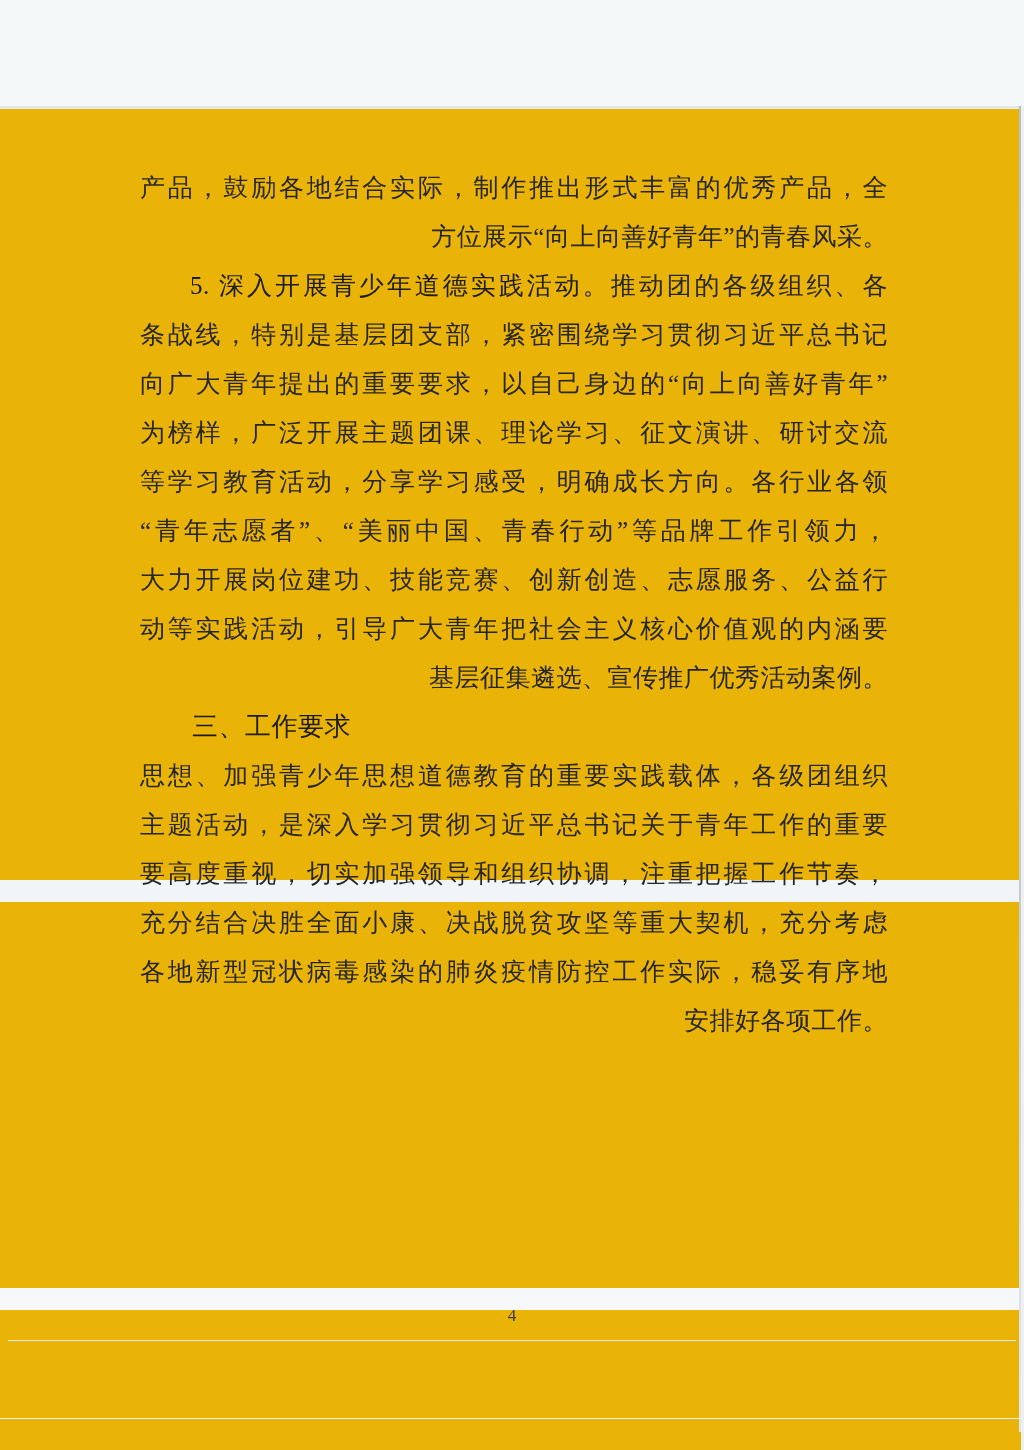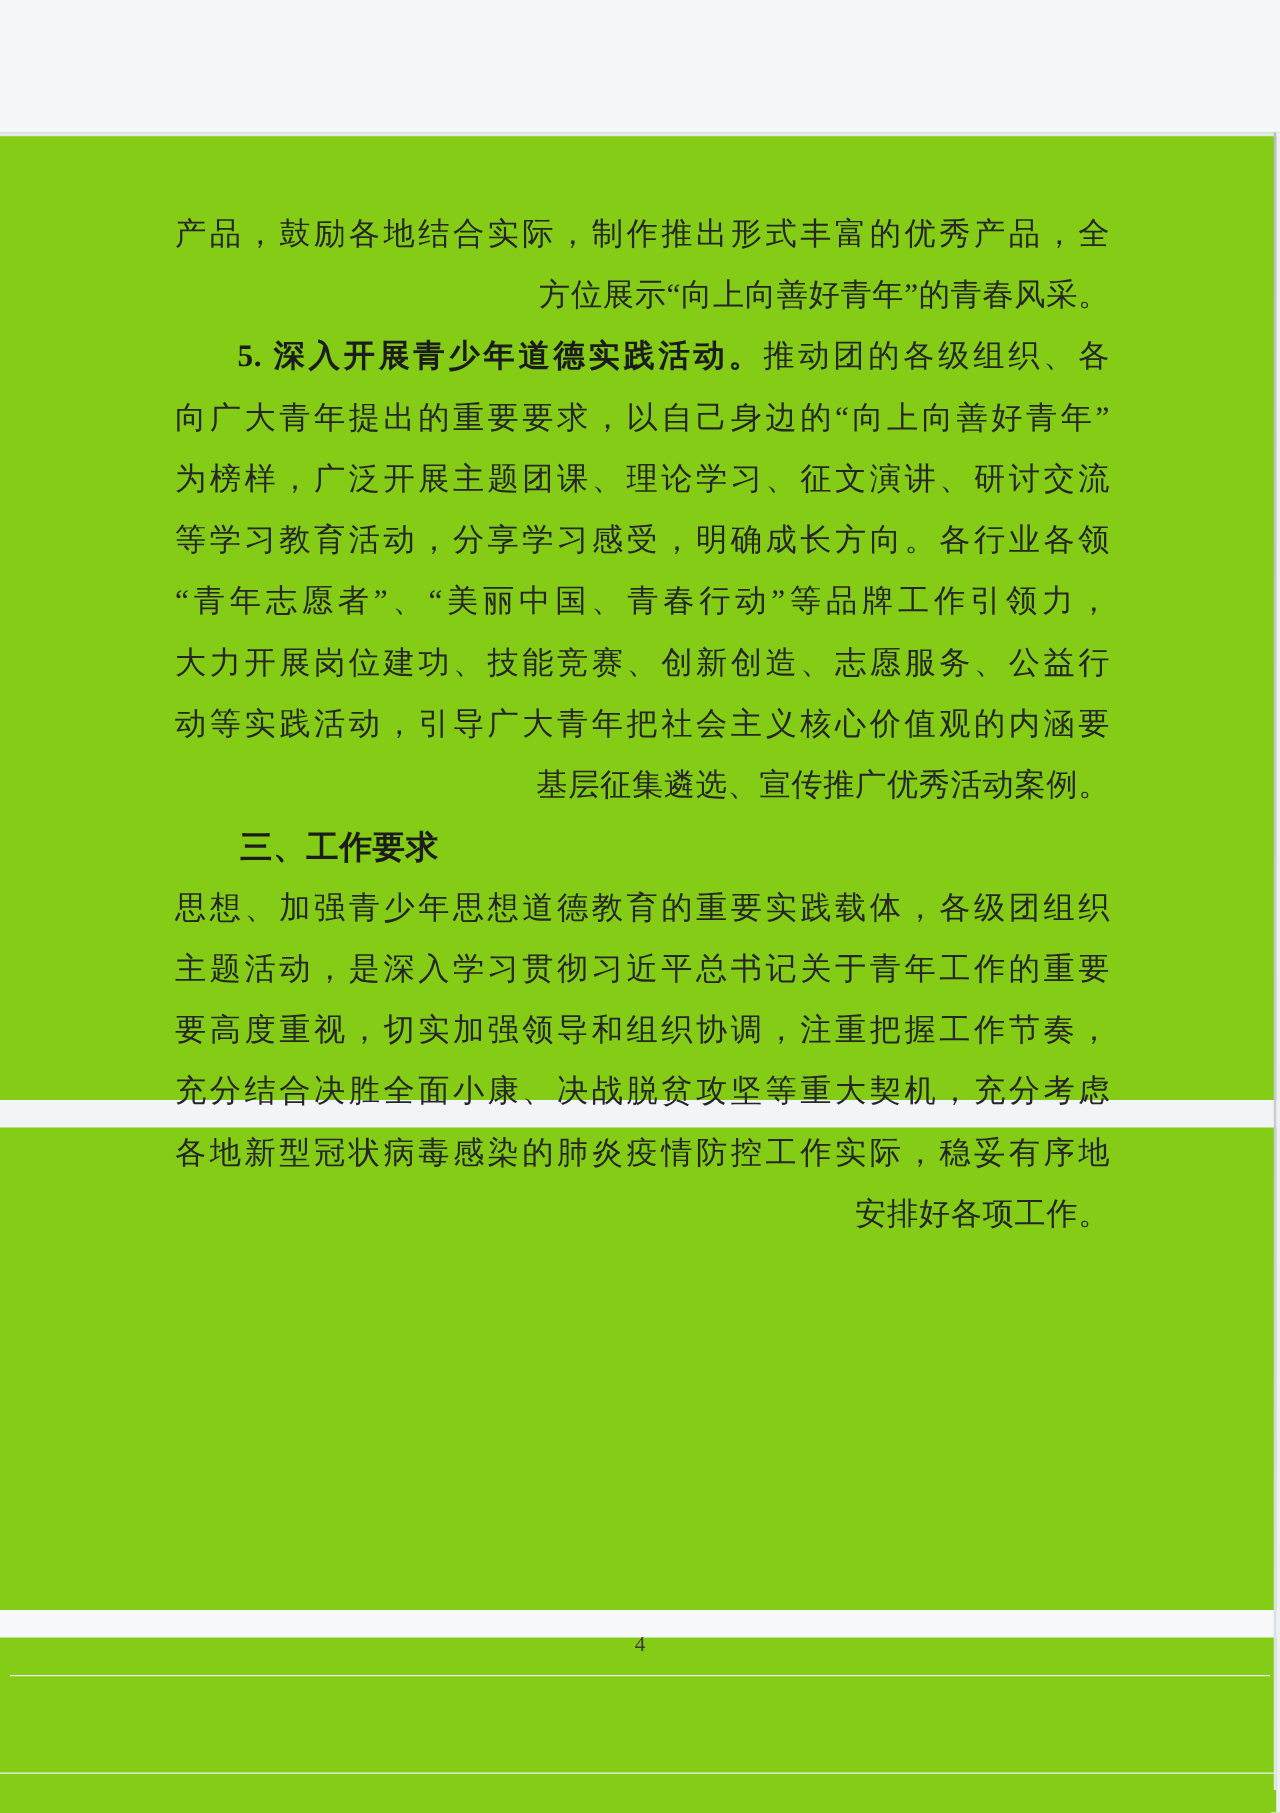--- a/index.html
+++ b/index.html
@@ -3,21 +3,21 @@
 <meta charset="utf-8">
 <style>
   html, body {
     margin: 0; padding: 0;
     background: #ffffff;
   }
   #page {
     position: relative;
     width: 1024px;
     height: 1450px;
-    background: #84cc16;
+    background: #eab308;
     overflow: hidden;
     font-family: "Liberation Serif", "DejaVu Serif", serif;
   }
   
   .band-top {
     position: absolute; left: 0; top: 0;
     width: 1024px; height: 106px;
     background: #f5f8f9;
   }
   .hairline-top {
@@ -70,21 +70,21 @@
     letter-spacing: 0.5px;
     text-align: right;
     white-space: normal;
   }
   .line.justify {
     text-align: justify;
     text-align-last: justify;
     text-justify: inter-character;
   }
   .line.indent { text-indent: 2em; }
-  .line .bold { font-weight: 700; color: #1c1c1c; }
+  .line .bold { font-weight: 400; color: #1c1c1c; }
   .line.heading {
     font-family: "Liberation Sans", "DejaVu Sans", sans-serif;
     font-weight: 700;
     font-size: 26px;
     color: #1a1a1a;
     text-align: left;
     text-align-last: left;
   }
   
   #page-number {
@@ -109,20 +109,21 @@
   <div class="band-low"></div>
   <div class="hairline-low1"></div>
   <div class="hairline-low2"></div>
   <div class="edge-strip"></div>
   <div class="edge-vline"></div>
 
   <div id="text-block">
       <div class="line body justify"><span>产品，鼓励各地结合实际，制作推出形式丰富的优秀产品，全</span></div>
       <div class="line body"><span>方位展示“向上向善好青年”的青春风采。</span></div>
       <div class="line body justify indent"><span class="bold">5. 深入开展青少年道德实践活动。</span><span>推动团的各级组织、各</span></div>
+      <div class="line body justify"><span>条战线，特别是基层团支部，紧密围绕学习贯彻习近平总书记</span></div>
       <div class="line body justify"><span>向广大青年提出的重要要求，以自己身边的“向上向善好青年”</span></div>
       <div class="line body justify"><span>为榜样，广泛开展主题团课、理论学习、征文演讲、研讨交流</span></div>
       <div class="line body justify"><span>等学习教育活动，分享学习感受，明确成长方向。各行业各领</span></div>
       <div class="line body justify"><span>“青年志愿者”、“美丽中国、青春行动”等品牌工作引领力，</span></div>
       <div class="line body justify"><span>大力开展岗位建功、技能竞赛、创新创造、志愿服务、公益行</span></div>
       <div class="line body justify"><span>动等实践活动，引导广大青年把社会主义核心价值观的内涵要</span></div>
       <div class="line body"><span>基层征集遴选、宣传推广优秀活动案例。</span></div>
       <div class="line heading indent"><span class="bold">三、工作要求</span></div>
       <div class="line body justify"><span>思想、加强青少年思想道德教育的重要实践载体，各级团组织</span></div>
       <div class="line body justify"><span>主题活动，是深入学习贯彻习近平总书记关于青年工作的重要</span></div>

